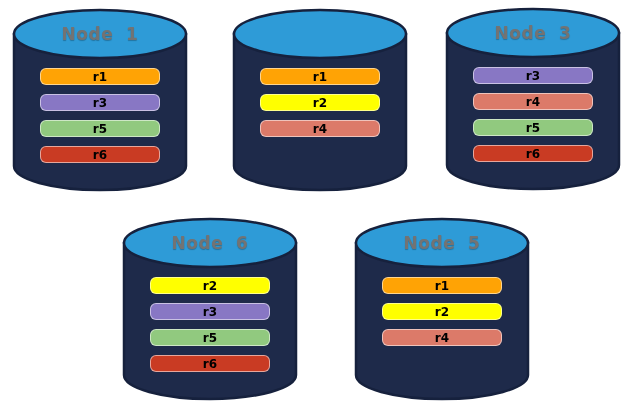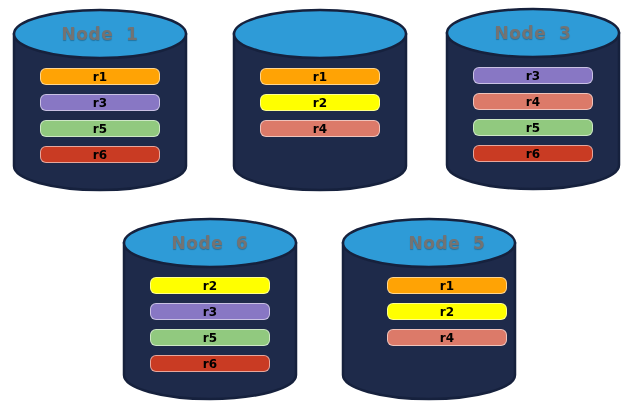--- a/index.html
+++ b/index.html
@@ -118,21 +118,21 @@
       </svg>
       <div class="node-label">Node  6</div>
       <div class="bars">
         <div class="bar" style="background: rgb(255, 255, 0);">r2</div>
         <div class="bar" style="background: rgb(136, 119, 196);">r3</div>
         <div class="bar" style="background: rgb(145, 201, 127);">r5</div>
         <div class="bar" style="background: rgb(201, 59, 35);">r6</div>
       </div>
     </div>
 
-    <div class="node" style="left: 341px; top: 217px; padding-left: 36px;">
+    <div class="node" style="left: 354px; top: 217px;">
       <svg class="cyl" viewBox="0 0 176 184" aria-hidden="true">
         <path class="cyl-body" d="M2,26 L2,158 A86,24 0 0 0 174,158 L174,26 Z" stroke-width="2.5" fill="#1E2A4A" stroke="#16213D"></path>
         <ellipse class="cyl-top" cx="88" cy="26" rx="86" ry="24" stroke-width="2.5" fill="#2E9BD7" stroke="#16213D"></ellipse>
       </svg>
       <div class="node-label">Node  5</div>
       <div class="bars">
         <div class="bar" style="background: rgb(255, 163, 5);">r1</div>
         <div class="bar" style="background: rgb(255, 255, 0);">r2</div>
         <div class="bar" style="background: rgb(220, 122, 105);">r4</div>
       </div>

